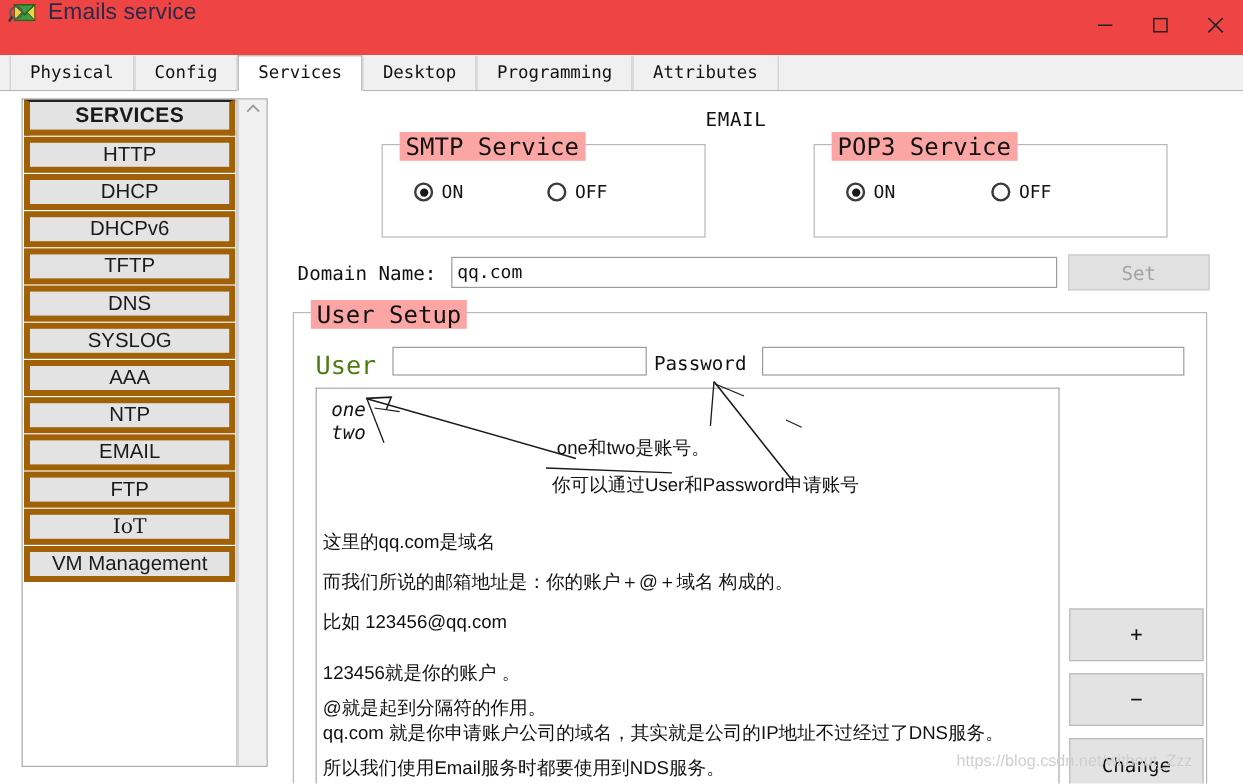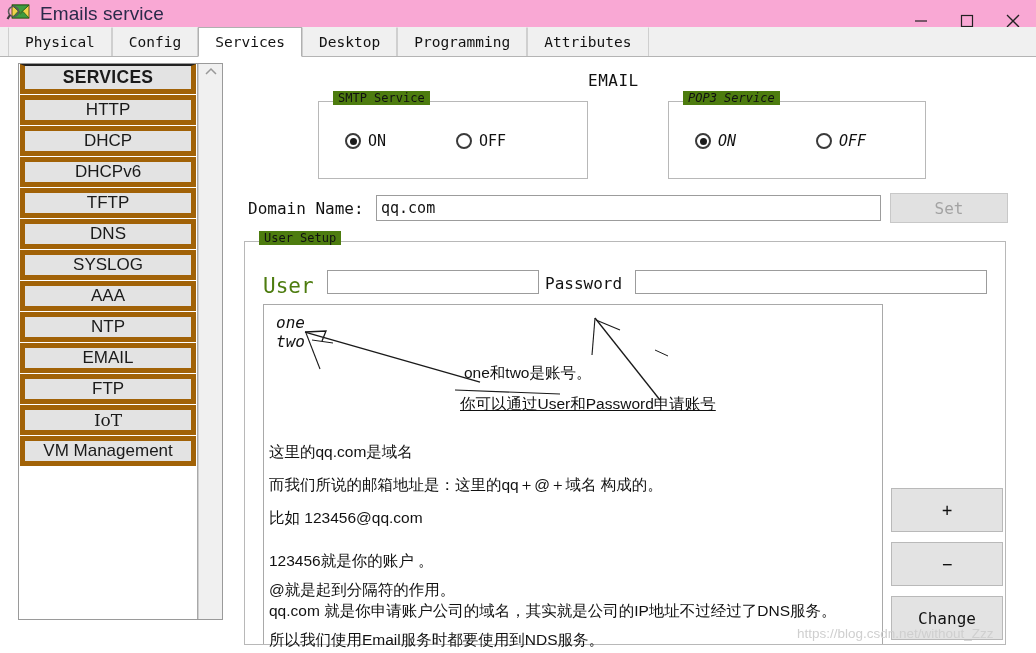--- a/index.html
+++ b/index.html
@@ -10,24 +10,23 @@
   body {
     width: 1036px;
     height: 653px;
     font-family: "Liberation Sans", sans-serif;
     overflow: hidden;
     position: relative;
   }
 
   
   #titlebar {
-    height: 27px;
-    background: #f9a8d4;
-    display: flex;
-    align-items: center;
+    height: 46px;
+    background: #ef4444;
+    display: flex;
     position: relative;
   }
   #app-icon {
     width: 26px;
     height: 26px;
     margin-left: 6px;
     position: relative;
     flex: 0 0 auto;
   }
   #title-text {
@@ -175,29 +174,29 @@
   
   .groupbox {
     position: absolute;
     border: 1px solid #b8b8b8;
     box-sizing: border-box;
   }
   .gb-title {
     position: absolute;
     top: -11px;
     left: 14px;
-    background: #4d7c0f;
+    background: #fca5a5;
     padding: 0 5px;
     font-family: "DejaVu Sans Mono", "Liberation Mono", monospace;
-    font-size: 12px;
+    font-size: 20px;
     color: #111;
     white-space: nowrap;
   }
   #smtp-box { left: 90px; top: 44px; width: 270px; height: 78px; }
-  #pop3-box { left: 440px; top: 44px; width: 258px; height: 78px; font-style: italic; }
+  #pop3-box { left: 450px; top: 44px; width: 295px; height: 78px; }
 
   .radio-row {
     position: absolute;
     top: 30px;
     left: 0; right: 0;
     display: flex;
     align-items: center;
   }
   .radio-item {
     display: flex;
@@ -491,24 +490,24 @@
 
       <div class="side-btn" id="btn-plus">+</div>
       <div class="side-btn" id="btn-minus">−</div>
       <div class="side-btn" id="btn-change">Change</div>
     </div>
 
   </div>
 </div>
 
 <div class="note" style="left:464px; top:363px;">one和two是账号。</div>
-<div class="note" style="left:460px; top:394px;text-decoration:underline;">你可以通过User和Password申请账号</div>
+<div class="note" style="left:460px; top:394px;">你可以通过User和Password申请账号</div>
 
 <div class="note" style="left:269px; top:442px;text-align:center;">这里的qq.com是域名</div>
-<div class="note" style="left:269px; top:475px;">而我们所说的邮箱地址是：这里的qq＋@＋域名 构成的。</div>
+<div class="note" style="left:269px; top:475px;">而我们所说的邮箱地址是：你的账户＋@＋域名 构成的。</div>
 <div class="note" style="left:269px; top:508px;">比如 123456@qq.com</div>
 <div class="note" style="left:269px; top:551px;text-align:right;">123456就是你的账户 。</div>
 <div class="note" style="left:269px; top:580px;">@就是起到分隔符的作用。</div>
 <div class="note" style="left:269px; top:601px;">qq.com 就是你申请账户公司的域名，其实就是公司的IP地址不过经过了DNS服务。</div>
 <div class="note" style="left:269px; top:630px;">所以我们使用Email服务时都要使用到NDS服务。</div>
 
 <svg id="arrows">
 
   <line x1="480" y1="382" x2="305" y2="332" stroke="#1a1a1a" stroke-width="1.3"></line>
   <polyline points="305,332 326,331 322,341" fill="none" stroke="#1a1a1a" stroke-width="1.3"></polyline>

